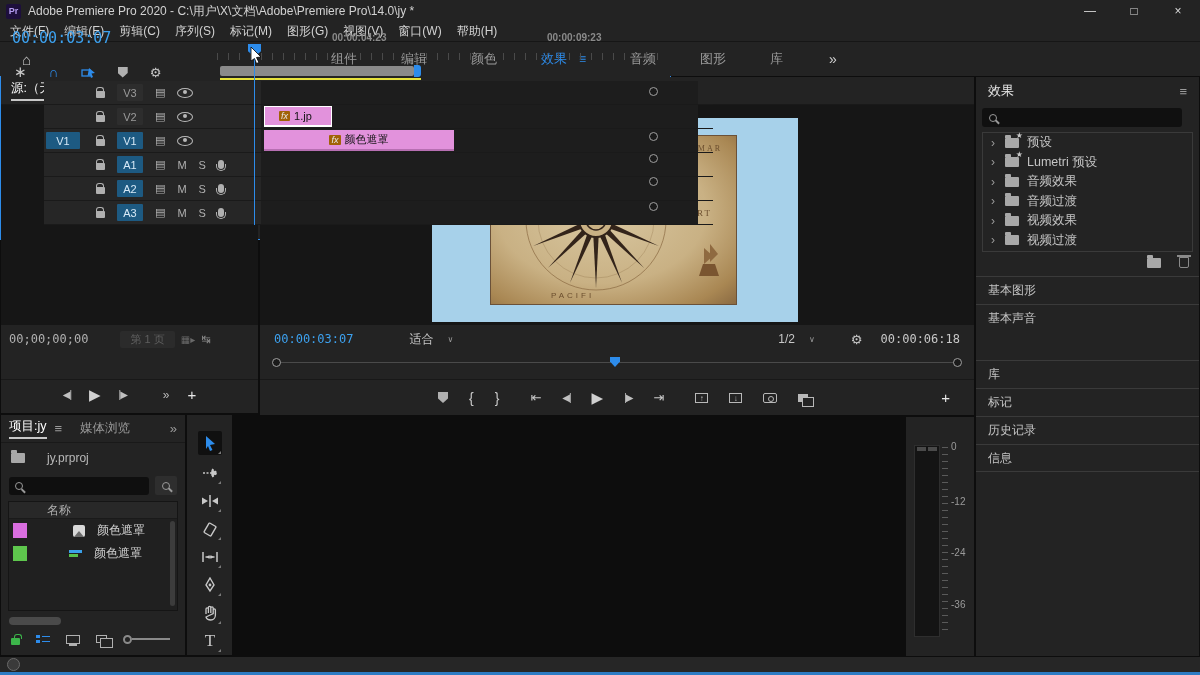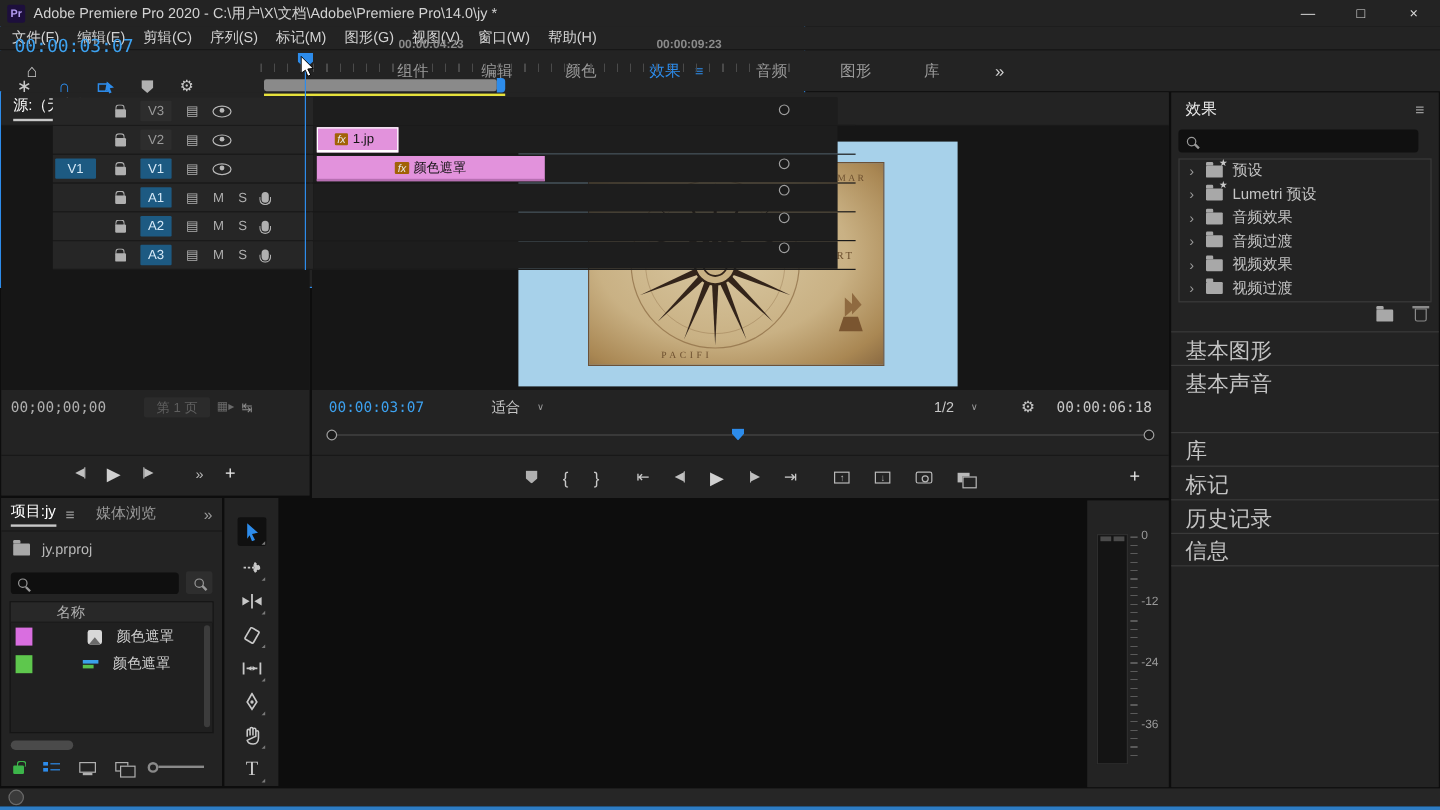--- a/index.html
+++ b/index.html
@@ -101,26 +101,26 @@
 
   
   #right-panel { left:976px; top:77px; width:223px; height:579px; }
   #fx-header { height:28px; display:flex; align-items:center; justify-content:space-between; padding:0 12px; }
   #fx-search { position:absolute; left:6px; top:31px; width:200px; height:19px; background:#101010; border-radius:3px; display:flex; align-items:center; padding-left:7px; }
   #fx-tree { position:absolute; left:6px; top:55px; width:211px; height:120px; border:1px solid #3a3a3a; }
   .fxrow { height:19.5px; display:flex; align-items:center; gap:8px; padding-left:8px; }
   .fxrow .chev { color:#9a9a9a; font-size:12px; width:6px; }
   .fxrow .lbl { color:#c4c4c4; font-size:12.5px; }
   #fx-binbar { position:absolute; right:10px; top:180px; display:flex; gap:18px; align-items:center; }
-  .sidehdr { position:absolute; left:0; width:223px; height:28px; display:flex; align-items:flex-end; padding-left:12px;
-    border-top:1px solid #3a3a3a; color:#c4c4c4; font-size:18px; }
+  .sidehdr { position:absolute; left:0; width:223px; height:28px; display:flex; align-items:center; padding-left:12px;
+    border-top:1px solid #3a3a3a; color:#c4c4c4; font-size:12px; }
 
   
   #project-panel { left:1px; top:415px; width:184px; height:240px; }
-  #proj-file { position:absolute; left:10px; top:36px; display:flex; align-items:center; gap:10px; color:#b8b8b8; }
+  #proj-file { position:absolute; left:10px; top:36px; display:flex; align-items:center; gap:22px; color:#b8b8b8; }
   #proj-search { position:absolute; left:8px; top:62px; width:140px; height:18px; background:#0f0f0f; border-radius:3px; display:flex; align-items:center; padding-left:6px; }
   #proj-find { position:absolute; left:154px; top:61px; width:22px; height:19px; background:#2e2e2e; border-radius:2px; display:flex; align-items:center; justify-content:center; }
   #proj-list { position:absolute; left:7px; top:86px; width:170px; height:110px; background:#202020; border:1px solid #151515; }
   #proj-list .hdr { height:17px; background:#282828; border-bottom:1px solid #1a1a1a; display:flex; align-items:center; padding-left:38px; color:#b0b0b0; }
   .projrow { height:23px; display:flex; align-items:center; gap:6px; padding-left:4px; position:relative; }
   .projrow.selected { background:#474747; }
   .projrow .swatch { width:14px; height:15px; flex:none; }
   .projrow .name { color:#cfcfcf; font-size:12px; margin-left:6px; }
   .sw-pink { background:#d96ee0; } .sw-green { background:#5ec74d; }
   #proj-vscroll { position:absolute; right:2px; top:19px; width:5px; height:85px; background:#3c3c3c; border-radius:3px; }
@@ -277,21 +277,21 @@
             <circle cx="105" cy="84" r="17" fill="#c9b184" stroke="#33241a" stroke-width="2"></circle>
             <circle cx="105" cy="84" r="10" fill="none" stroke="#33241a" stroke-width="1.5"></circle>
             <circle cx="105" cy="84" r="3" fill="#33241a"></circle>
             <polygon points="208,140 228,140 224,128 212,128" fill="#7a5530"></polygon>
             <polygon points="213,128 213,112 222,120" fill="#8f6a40"></polygon>
             <polygon points="219,126 219,108 227,118" fill="#8f6a40"></polygon>
           </svg>
           <span class="abs" style="right:14px;top:8px;color:#6b4e2e;font-size:8px;font-family:'Liberation Serif',serif;letter-spacing:2px;">MAR</span>
           <span class="abs" style="right:58px;top:52px;color:#6b4e2e;font-size:9px;font-family:'Liberation Serif',serif;letter-spacing:2px;">DEL</span>
           <span class="abs" style="right:24px;top:72px;color:#6b4e2e;font-size:9px;font-family:'Liberation Serif',serif;letter-spacing:2px;">NORT</span>
-          <span class="abs" style="left:60px;bottom:4px;color:#6b4e2e;font-size:8px;font-family:Liberation Serif, serif;letter-spacing:3px;">PACIFI</span>
+          <span class="abs" style="left:60px;bottom:4px;color:#6b4e2e;font-size:8px;font-family:Liberation Sans, sans-serif;letter-spacing:3px;">PACIFI</span>
         </div>
       </div>
     </div>
     <div id="prog-controls">
       <span class="mono blue">00:00:03:07</span>
       <span class="selbox" style="margin-left:48px;">
         <span>适合</span>
           <span class="caret">∨</span>
       </span>
       <span class="selbox" style="margin-left:auto;">

